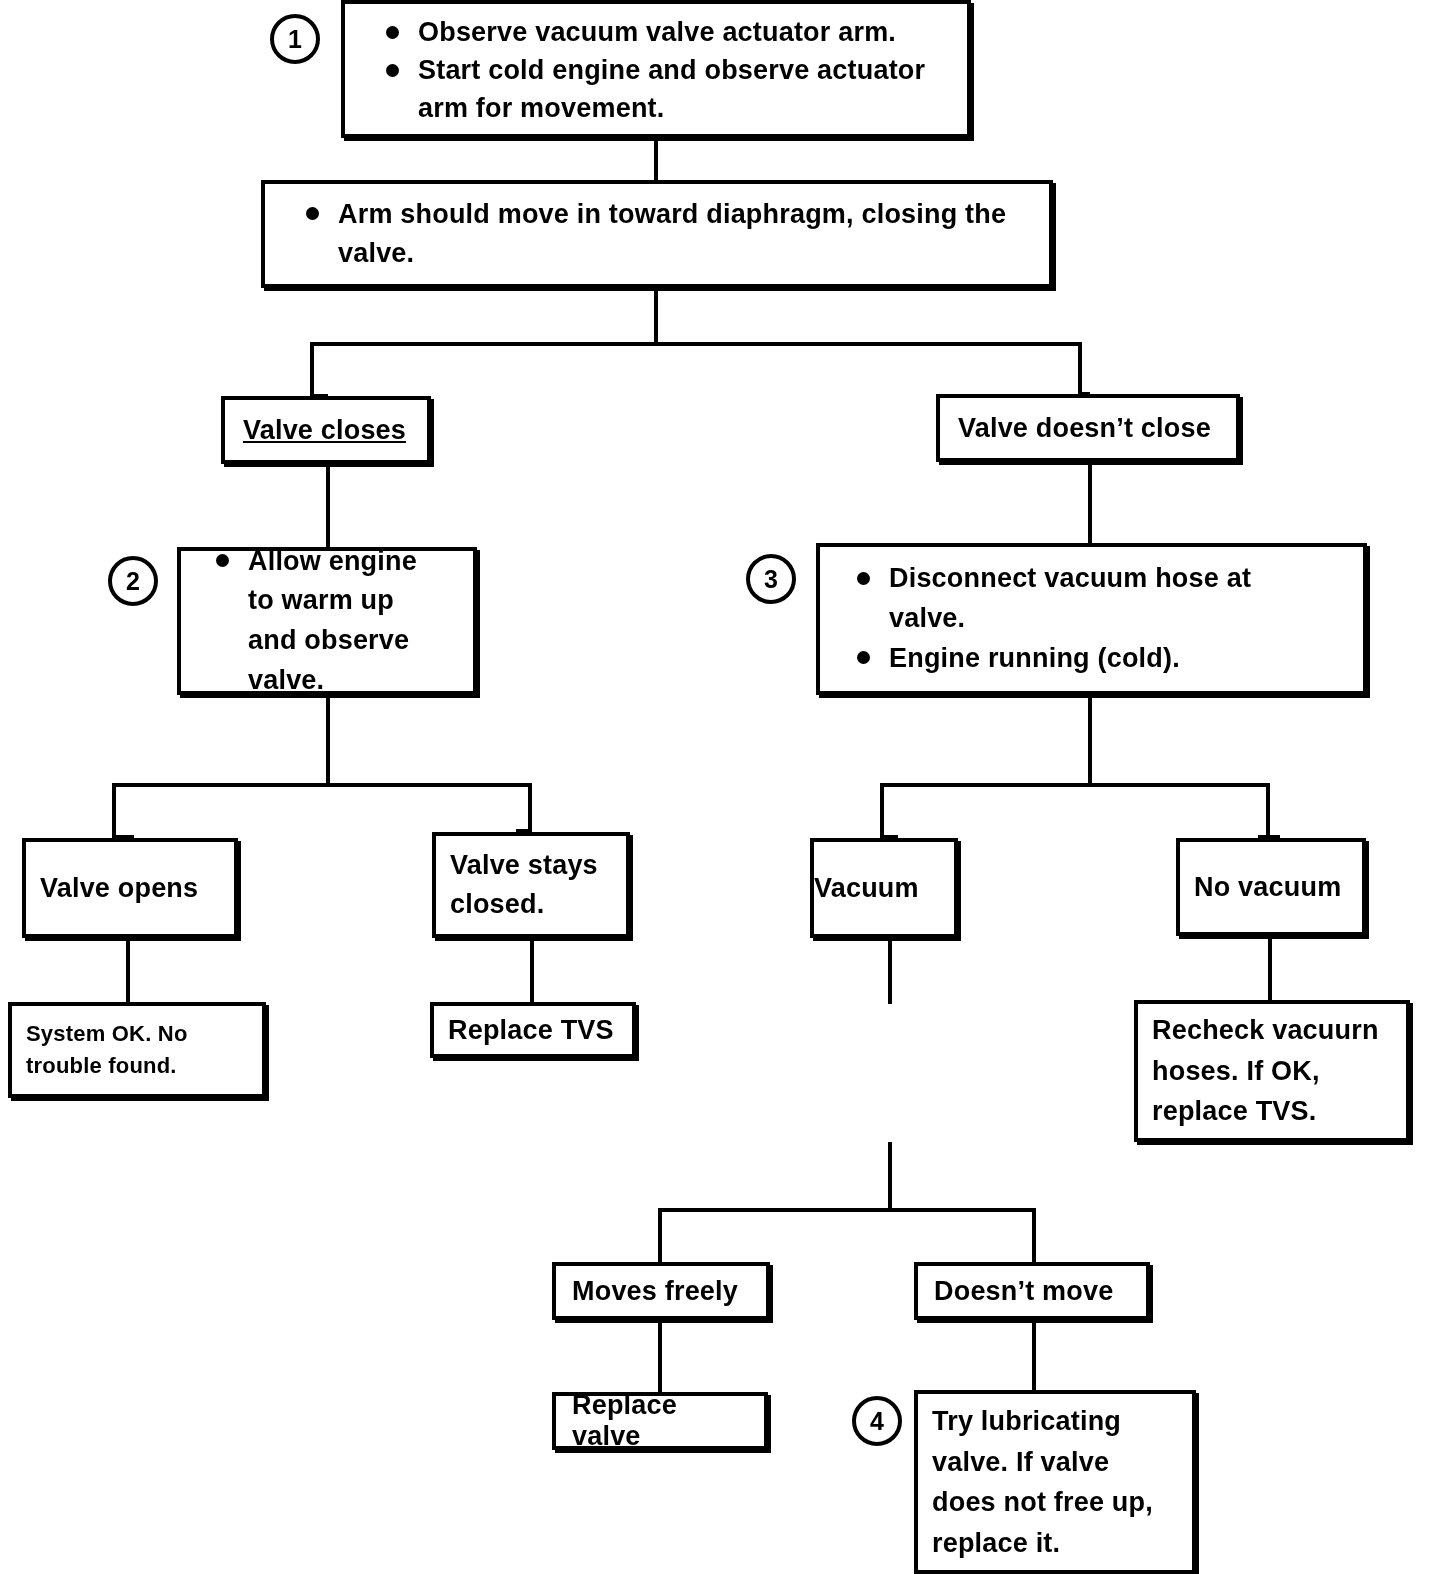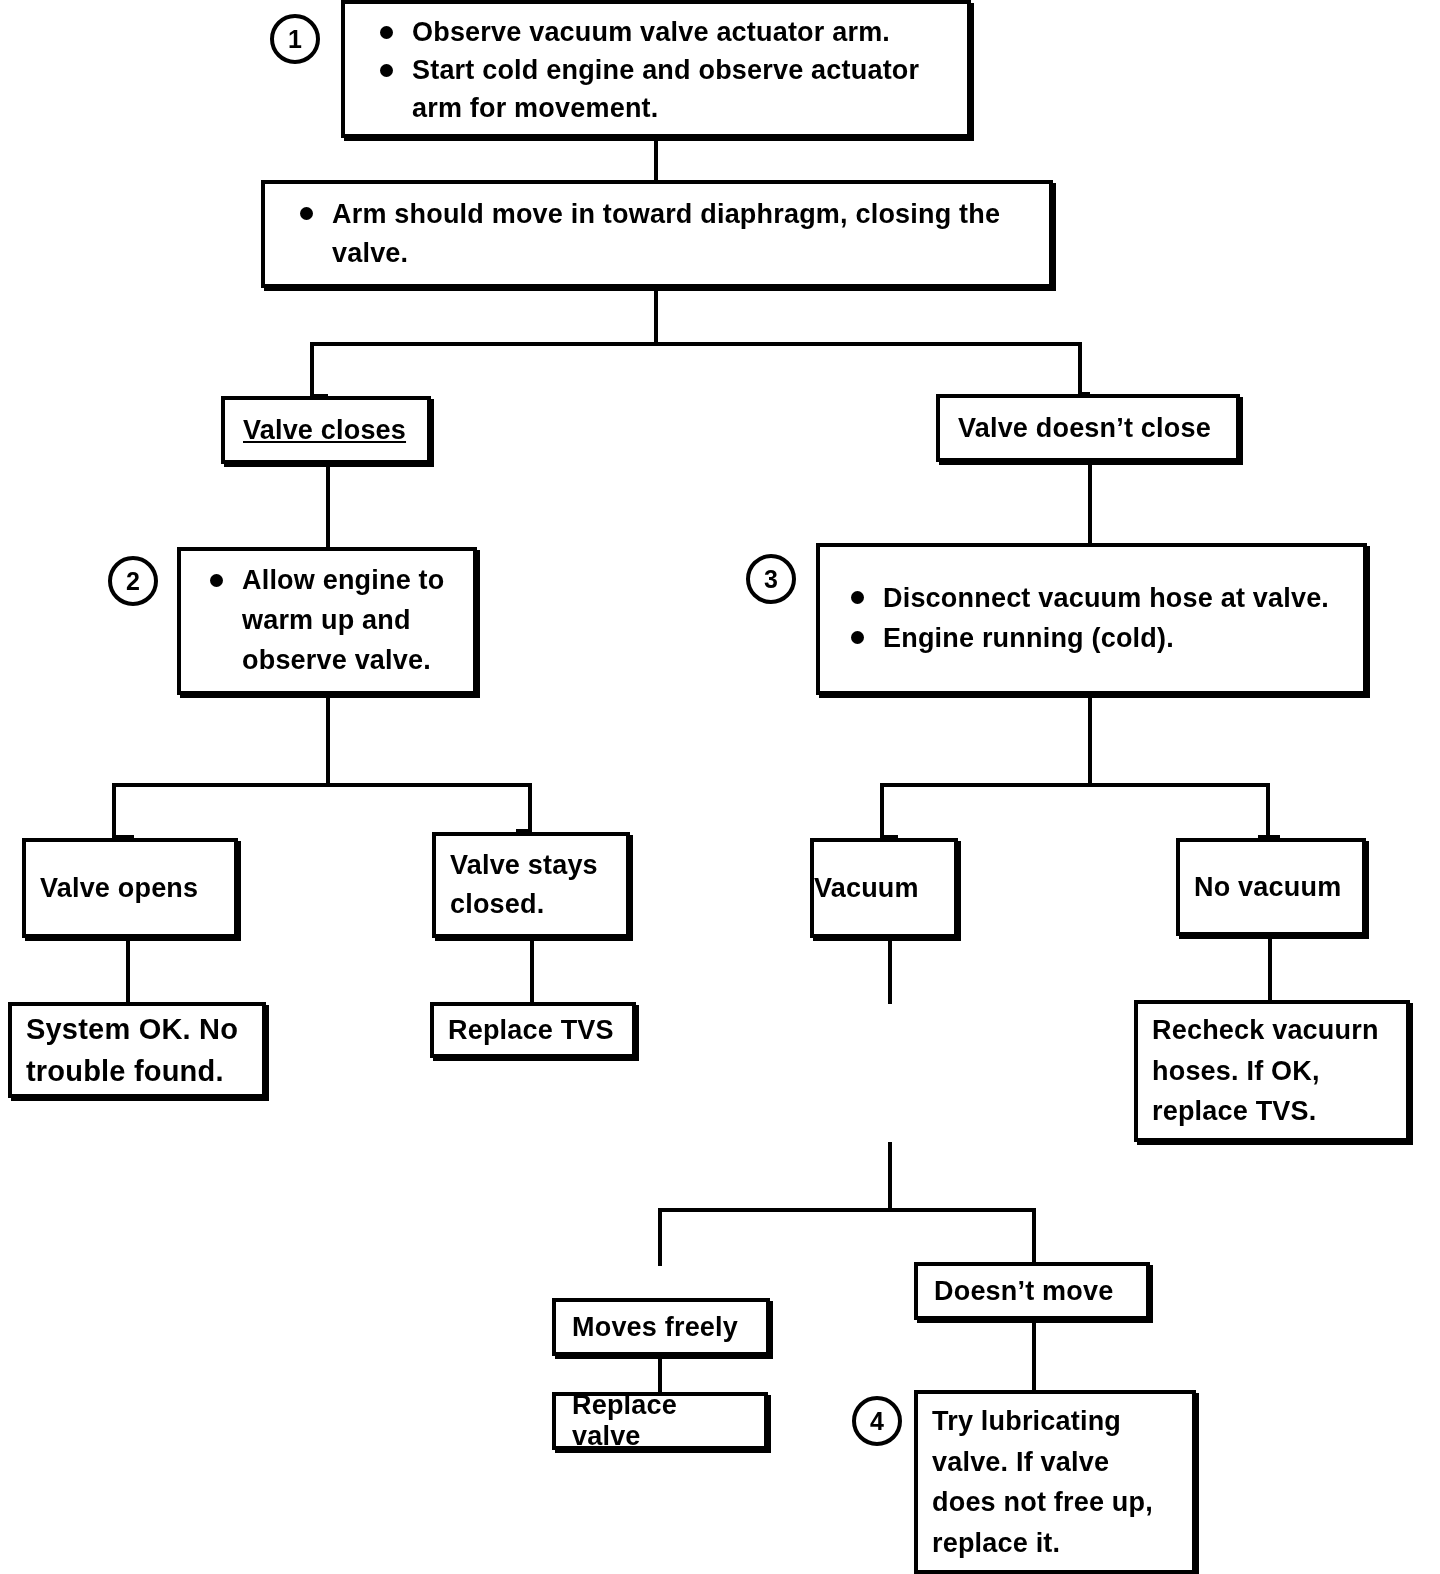--- a/index.html
+++ b/index.html
@@ -26,21 +26,21 @@
     display: flex;
     flex-direction: column;
     justify-content: center;
     z-index: 2;
   }
   .node.shadow {
     box-shadow: 3px 3px 0 0 #000000;
   }
   .bullets {
     list-style: none;
-    margin: 11px;
+    margin: 17px;
     padding: 0;
   }
   .bullets li {
     position: relative;
     padding-left: 40px;
     font-weight: bold;
     letter-spacing: 0.2px;
   }
   .bullets li::before {
     content: "";
@@ -79,25 +79,25 @@
   #n-step1   { left: 341px; top: 0px;    width: 630px;  height: 138px; padding: 14px 16px 10px 16px; font-size: 27px; line-height: 1.40; }
   #n-step1b  { left: 261px; top: 180px;  width: 792px;  height: 108px; padding: 10px 16px; font-size: 27px; line-height: 1.45; }
   #n-vclose  { left: 221px; top: 396px;  width: 210px;  height: 68px;  padding: 0 18px; font-size: 27px; text-decoration: underline; }
   #n-vnclose { left: 936px; top: 394px;  width: 304px;  height: 68px;  padding: 8px 18px; font-size: 27px; }
   #n-step2   { left: 177px; top: 547px;  width: 300px;  height: 148px; padding: 10px 10px; font-size: 27px; line-height: 1.47; }
   #n-step3   { left: 816px; top: 543px;  width: 551px;  height: 152px; padding: 10px 12px; font-size: 27px; line-height: 1.47; }
   #n-vopens  { left: 22px;  top: 838px;  width: 216px;  height: 100px; padding: 0 14px; font-size: 27px; }
   #n-vstays  { left: 432px; top: 832px;  width: 198px;  height: 106px; padding: 0 14px; font-size: 27px; line-height: 1.45; }
   #n-vac     { left: 810px; top: 838px;  width: 148px;  height: 100px; padding: 0 0; font-size: 27px; }
   #n-novac   { left: 1176px;top: 838px;  width: 190px;  height: 98px;  padding: 0 14px; font-size: 27px; }
-  #n-sysok   { left: 8px;   top: 1002px; width: 258px;  height: 96px;  padding: 4px 14px; font-size: 29px; line-height: 1.45; }
+  #n-sysok   { left: 8px;   top: 1002px; width: 258px;  height: 96px;  padding: 4px 14px; font-size: 22px; line-height: 1.45; }
   #n-reptvs  { left: 430px; top: 1002px; width: 206px;  height: 56px;  padding: 0 14px; font-size: 27px; }
   #n-trymove { left: 740px; top: 1002px; width: 298px;  height: 142px; padding: 0 14px; font-size: 27px; line-height: 1.50; }
   #n-recheck { left: 1134px;top: 1000px; width: 276px;  height: 142px; padding: 0 14px; font-size: 27px; line-height: 1.50; }
-  #n-moves   { left: 552px; top: 1262px; width: 218px;  height: 58px;  padding: 0 16px; font-size: 27px; margin-top: 36px; }
+  #n-moves   { left: 552px; top: 1262px; width: 218px;  height: 58px;  padding: 0 16px; font-size: 27px; }
   #n-doesnt  { left: 914px; top: 1262px; width: 236px;  height: 58px;  padding: 0 16px; font-size: 27px; }
   #n-repval  { left: 552px; top: 1392px; width: 216px;  height: 58px;  padding: 0 16px; font-size: 27px; }
   #n-lube    { left: 914px; top: 1390px; width: 282px;  height: 184px; padding: 6px 14px; font-size: 27px; line-height: 1.50; }
 
   
   #c-1 { left: 270px;  top: 14px;   width: 42px; height: 42px; font-size: 25px; }
   #c-2 { left: 108px;  top: 556px;  width: 42px; height: 42px; font-size: 25px; }
   #c-3 { left: 746px;  top: 554px;  width: 42px; height: 42px; font-size: 25px; }
   #c-4 { left: 852px;  top: 1396px; width: 42px; height: 42px; font-size: 25px; }
 </style>

